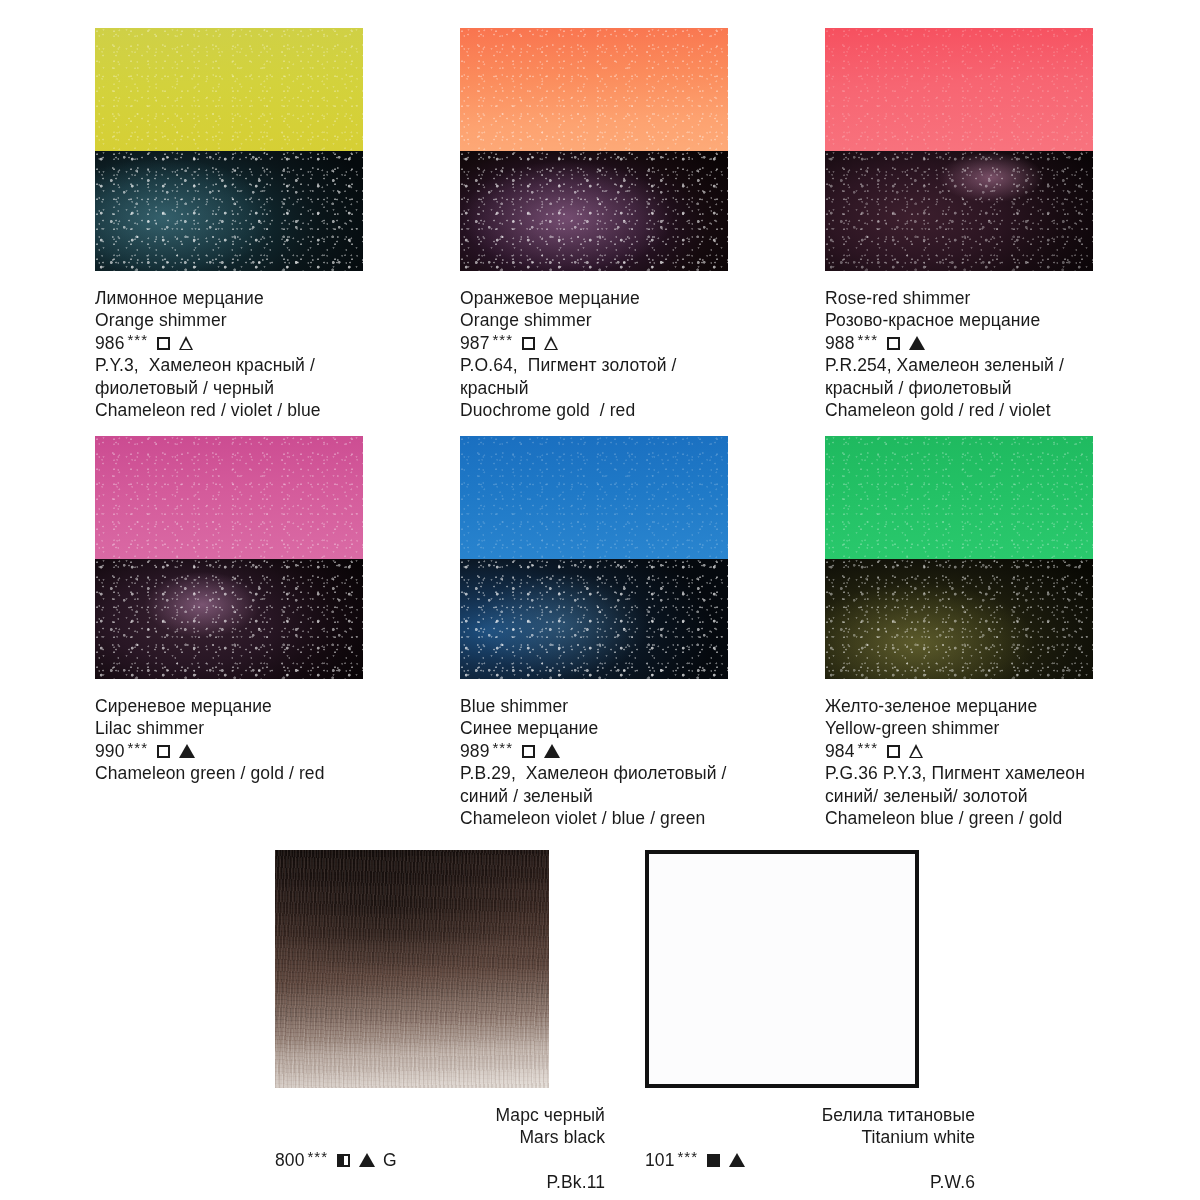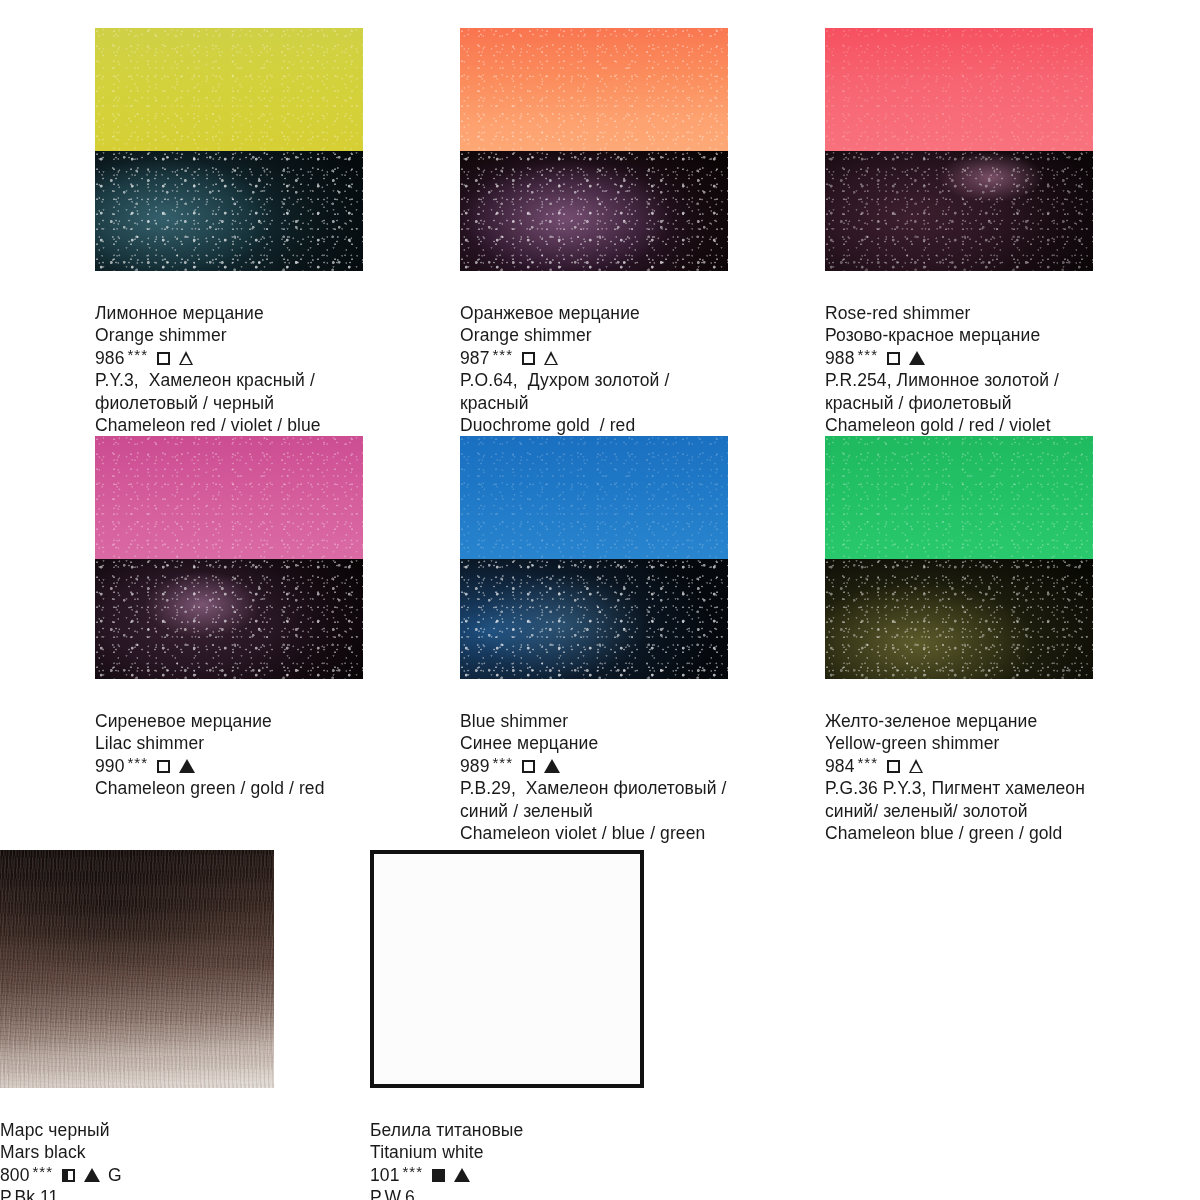--- a/index.html
+++ b/index.html
@@ -18,21 +18,21 @@
     display:grid;
     grid-template-columns:365px 365px 365px;
     padding-left:95px;
     box-sizing:border-box;
   }
   .row-1{position:absolute;top:28px;left:0;width:1200px;}
   .row-2{position:absolute;top:436px;left:0;width:1200px;}
   .row-3{
     position:absolute;top:850px;left:0;width:1200px;
     display:grid;grid-template-columns:370px 370px;
-    box-sizing:border-box;
+    padding-left:275px;box-sizing:border-box;text-align:right;
   }
 
   .cell{position:relative;}
 
   
   .swatch{
     width:268px;height:243px;
     position:relative;overflow:hidden;
     background:#111;
   }
@@ -62,21 +62,21 @@
       radial-gradient(circle at 20% 30%, rgba(255,255,255,.85) 0 1.1px, transparent 1.8px),
       radial-gradient(circle at 68% 18%, rgba(255,255,255,.70) 0 1.0px, transparent 1.7px),
       radial-gradient(circle at 44% 72%, rgba(255,255,255,.75) 0 1.1px, transparent 1.8px),
       radial-gradient(circle at 85% 60%, rgba(255,255,255,.60) 0 1.0px, transparent 1.7px);
     background-size:31px 27px,43px 35px,37px 41px,49px 33px;
   }
   .cloud{position:absolute;inset:0;pointer-events:none;}
 
   
   .cap{
-    margin-top:31px;
+    margin-top:16px;
     font-size:17.5px;
     line-height:22.4px;
     letter-spacing:.1px;
     color:#1a1a1a;
     width:330px;
   }
   .cap .ln{white-space:pre-wrap;}
   .cap .codeline{display:flex;align-items:center;gap:0px;}
   .cap .code{white-space:pre;}
   .cap .stars{
@@ -159,21 +159,21 @@
         <div class="ln">Оранжевое мерцание</div>
         <div class="ln">Orange shimmer</div>
         <div class="codeline">
           <span class="code">987</span>
           <span class="stars">***</span>
           <span class="sym-wrap">
             <span class="sq"></span>
             <span class="tri hollow"></span>
           </span>
         </div>
-        <div class="ln">P.O.64,  Духром золотой /</div>
+        <div class="ln">P.O.64,  Пигмент золотой /</div>
         <div class="ln">красный</div>
         <div class="ln">Duochrome gold  / red</div>
       </div>
     </div>
 
     <div class="cell">
       <div class="swatch">
         <div class="band-top" style="background:linear-gradient(178deg,#f6505f 0%,#f76572 45%,#f8737e 100%)"></div>
         <div class="spk fine" style="top:0;bottom:50%;opacity:.35"></div>
         <div class="band-bot" style="background:radial-gradient(ellipse 78% 92% at 32% 55%,#3d1f2e 0%,#2c1522 40%,#170b11 72%,#0a0507 100%)"></div>
@@ -185,21 +185,21 @@
         <div class="ln">Rose-red shimmer</div>
         <div class="ln">Розово-красное мерцание</div>
         <div class="codeline">
           <span class="code">988</span>
           <span class="stars">***</span>
           <span class="sym-wrap">
             <span class="sq"></span>
             <span class="tri"></span>
           </span>
         </div>
-        <div class="ln">P.R.254, Лимонное золотой /</div>
+        <div class="ln">P.R.254, Хамелеон зеленый /</div>
         <div class="ln">красный / фиолетовый</div>
         <div class="ln">Chameleon gold / red / violet</div>
       </div>
     </div>
 
   </div>
 
   <div class="row row-2">
 
     <div class="cell">

